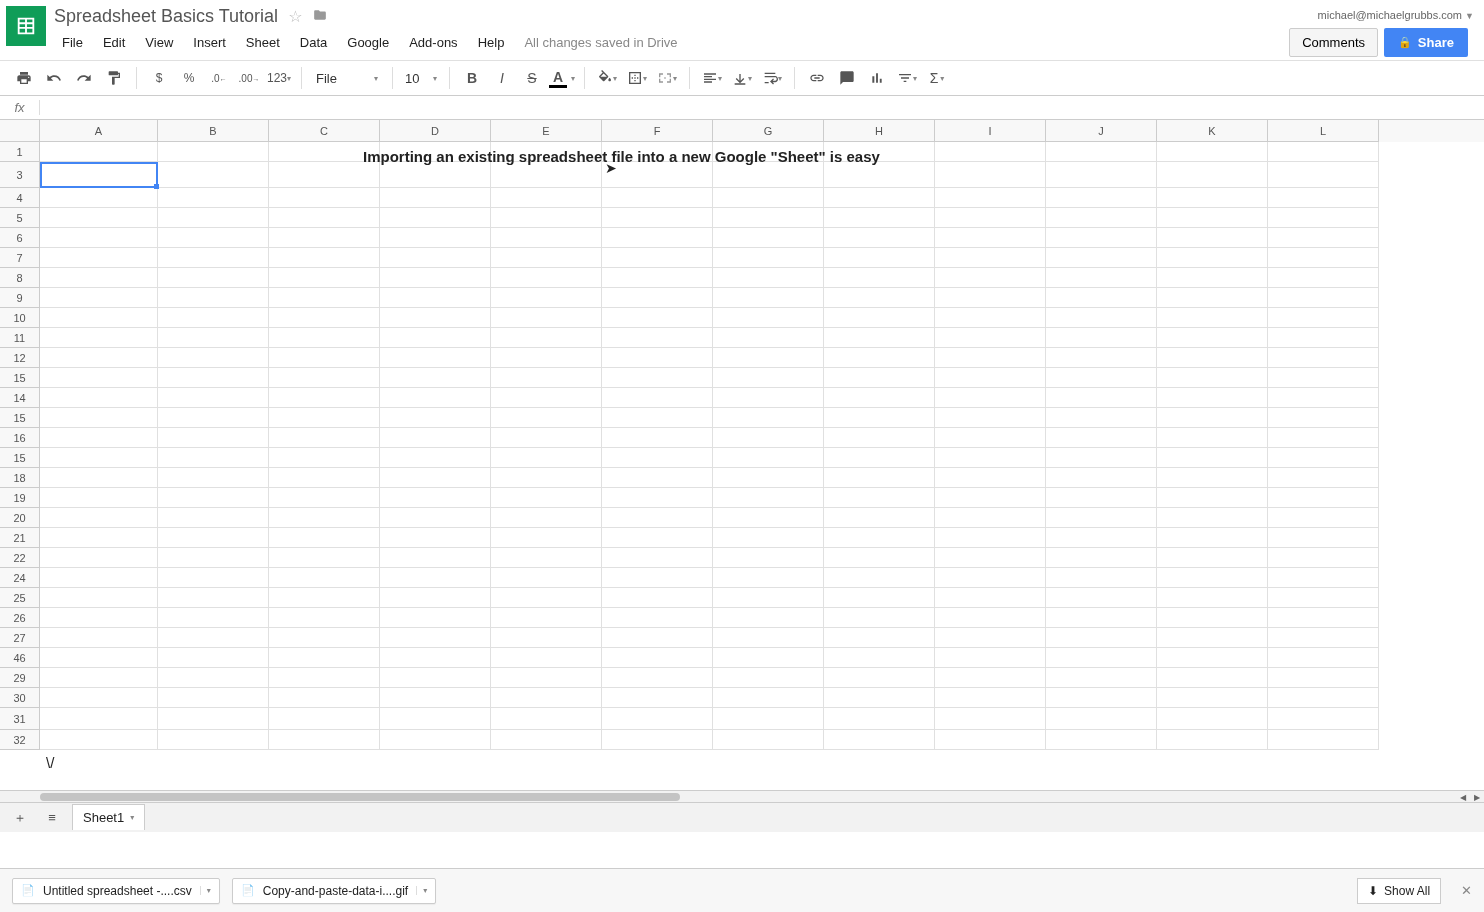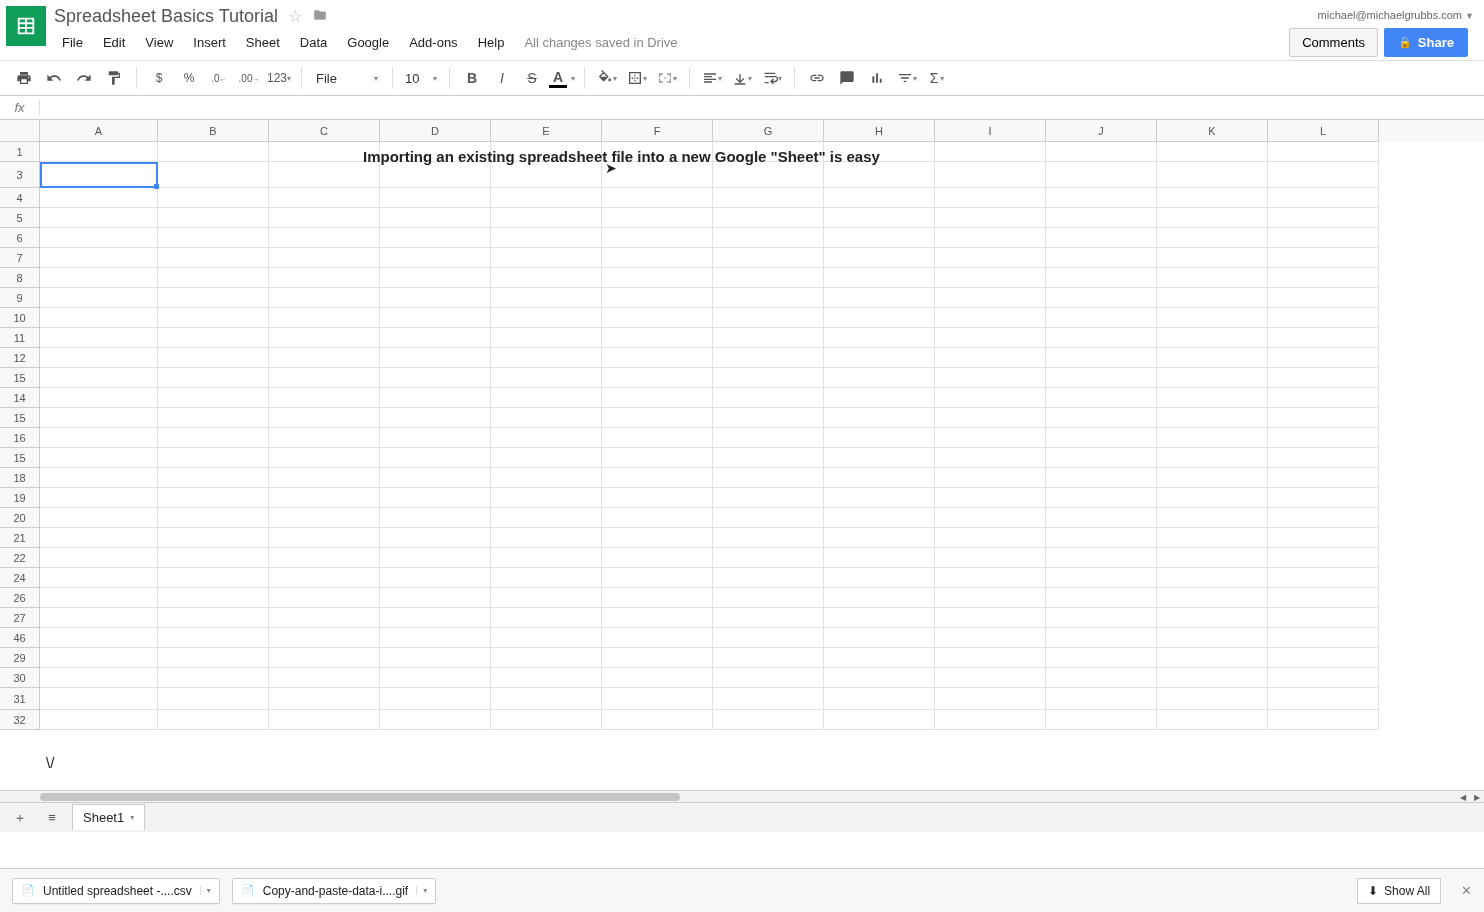--- a/index.html
+++ b/index.html
@@ -568,20 +568,35 @@
         <div class="cell" style="width: 111px;"></div>
         <div class="cell" style="width: 111px;"></div>
         <div class="cell" style="width: 111px;"></div>
         <div class="cell" style="width: 111px;"></div>
         <div class="cell" style="width: 111px;"></div>
         <div class="cell" style="width: 111px;"></div>
         <div class="cell" style="width: 111px;"></div>
         <div class="cell" style="width: 111px;"></div>
       </div>
       <div class="row">
+        <div class="row-h">25</div>
+        <div class="cell" style="width: 118px;"></div>
+        <div class="cell" style="width: 111px;"></div>
+        <div class="cell" style="width: 111px;"></div>
+        <div class="cell" style="width: 111px;"></div>
+        <div class="cell" style="width: 111px;"></div>
+        <div class="cell" style="width: 111px;"></div>
+        <div class="cell" style="width: 111px;"></div>
+        <div class="cell" style="width: 111px;"></div>
+        <div class="cell" style="width: 111px;"></div>
+        <div class="cell" style="width: 111px;"></div>
+        <div class="cell" style="width: 111px;"></div>
+        <div class="cell" style="width: 111px;"></div>
+      </div>
+      <div class="row">
         <div class="row-h">26</div>
         <div class="cell" style="width: 118px;"></div>
         <div class="cell" style="width: 111px;"></div>
         <div class="cell" style="width: 111px;"></div>
         <div class="cell" style="width: 111px;"></div>
         <div class="cell" style="width: 111px;"></div>
         <div class="cell" style="width: 111px;"></div>
         <div class="cell" style="width: 111px;"></div>
         <div class="cell" style="width: 111px;"></div>
         <div class="cell" style="width: 111px;"></div>

